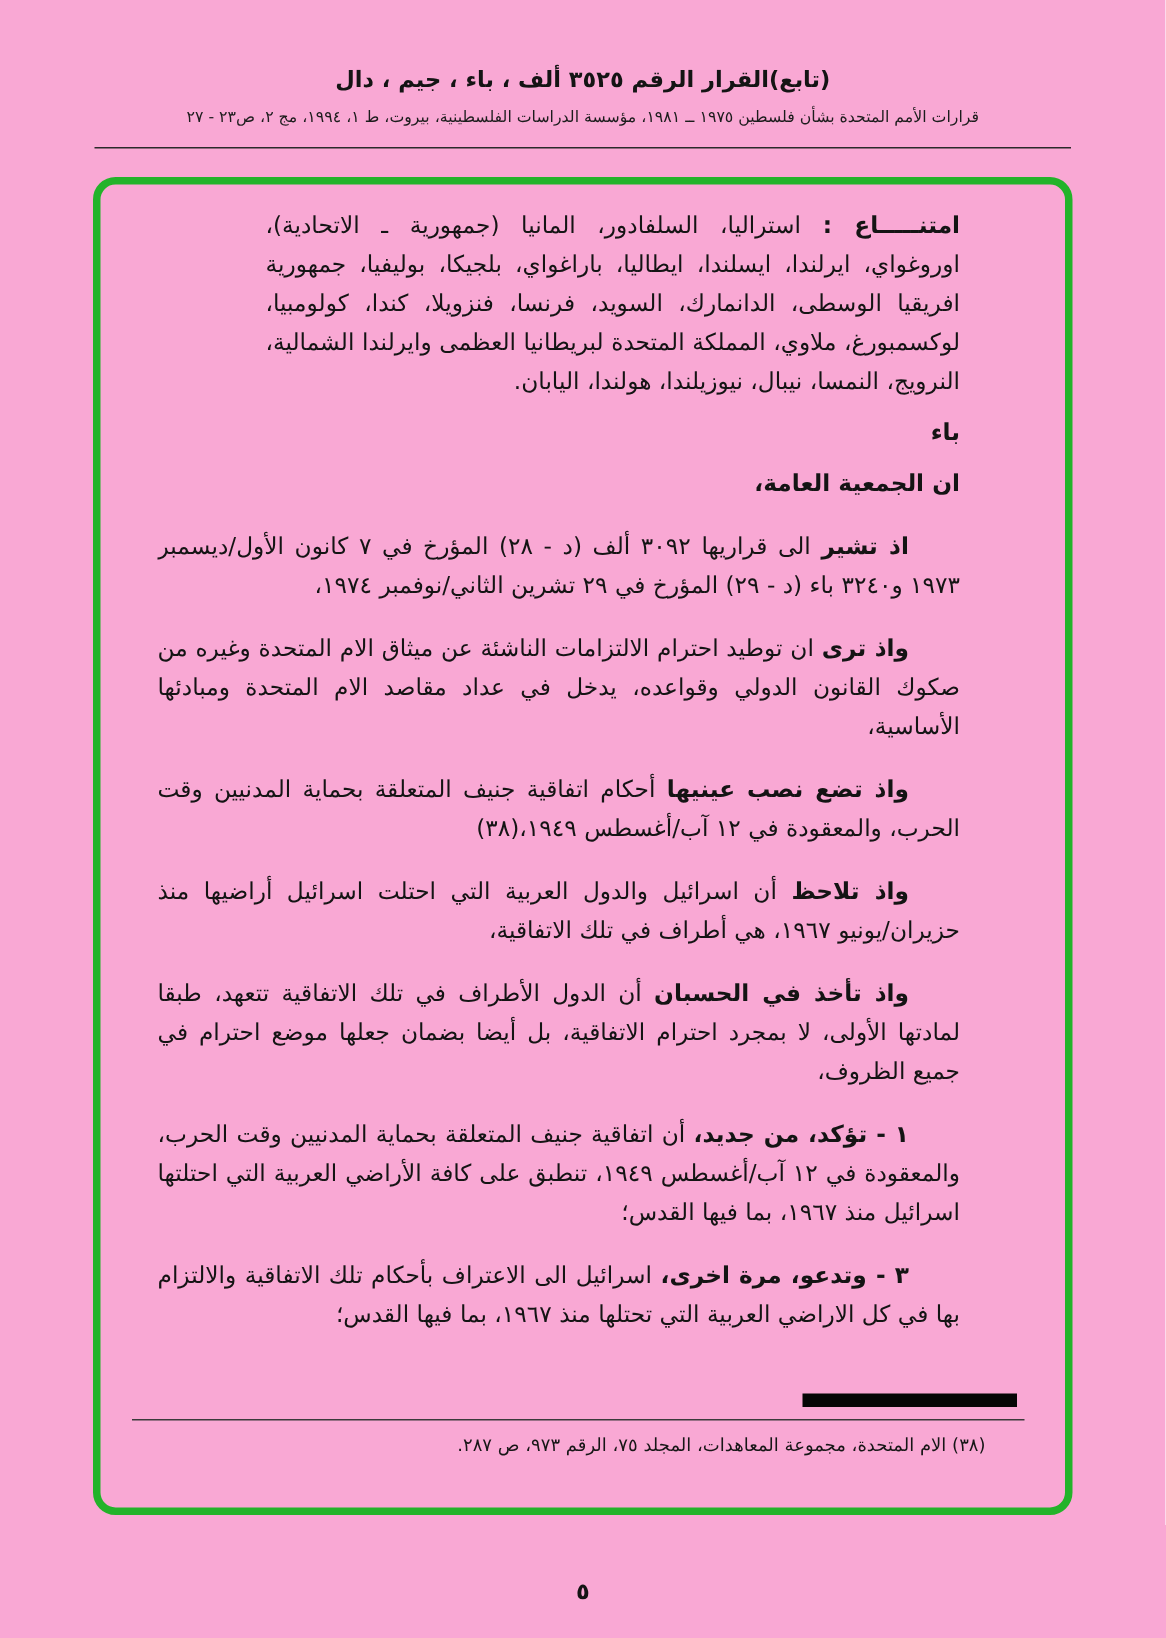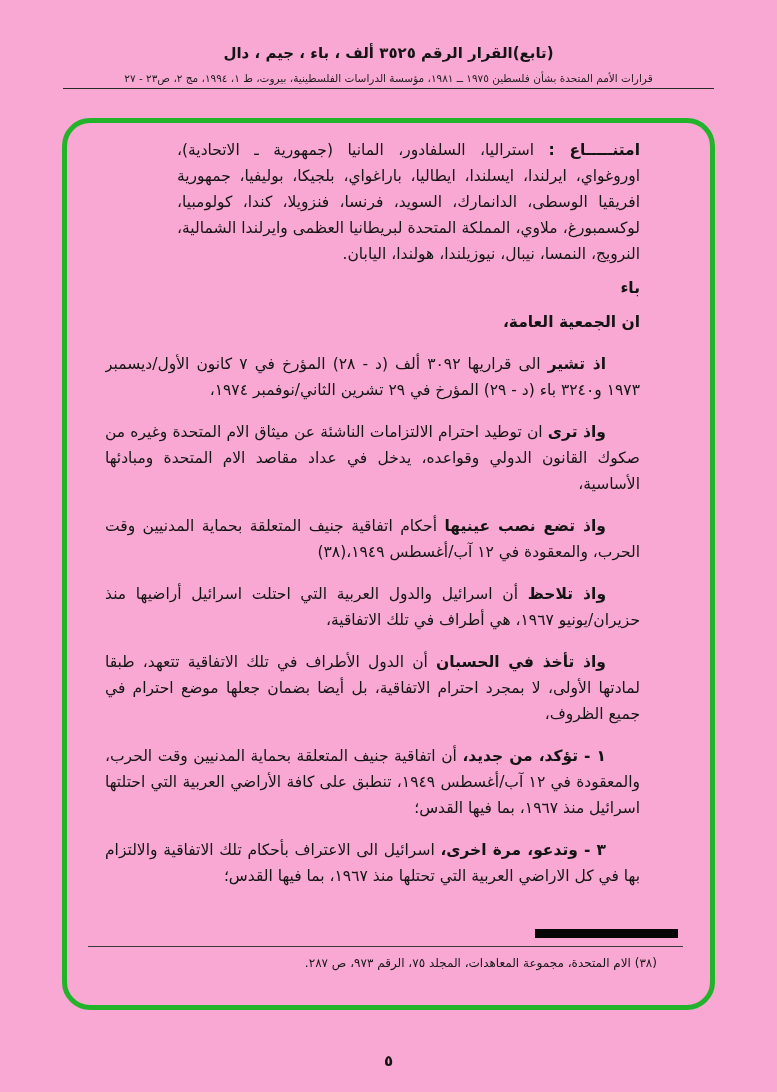--- a/index.html
+++ b/index.html
@@ -15,30 +15,30 @@
   
   .header-title{
     position:absolute;top:44px;left:0;right:0;
     direction:rtl;text-align:center;
     font-weight:700;font-size:15px;
   }
   .header-source{
     position:absolute;top:72px;left:63px;width:651px;
     direction:rtl;text-align:center;
     font-size:10.5px;letter-spacing:0;
-    padding-bottom:4px;
+    padding-bottom:14px;
     border-bottom:1.5px solid #2a2a2a;
     color:#1c1c1c;
   }
   
   .green-box{
     position:absolute;top:118px;left:62px;
     width:643px;height:882px;
     border:5px solid #23b32a;
-    border-radius:28px;
+    border-radius:15px;
     background:transparent;
   }
   
   .content{
     position:absolute;top:14px;right:70px;left:38px;height:792px;
     overflow:hidden;
     direction:rtl;text-align:justify;
     font-size:15.5px;line-height:26px;
   }
   .abstain{margin:0 0 8px 72px;}

